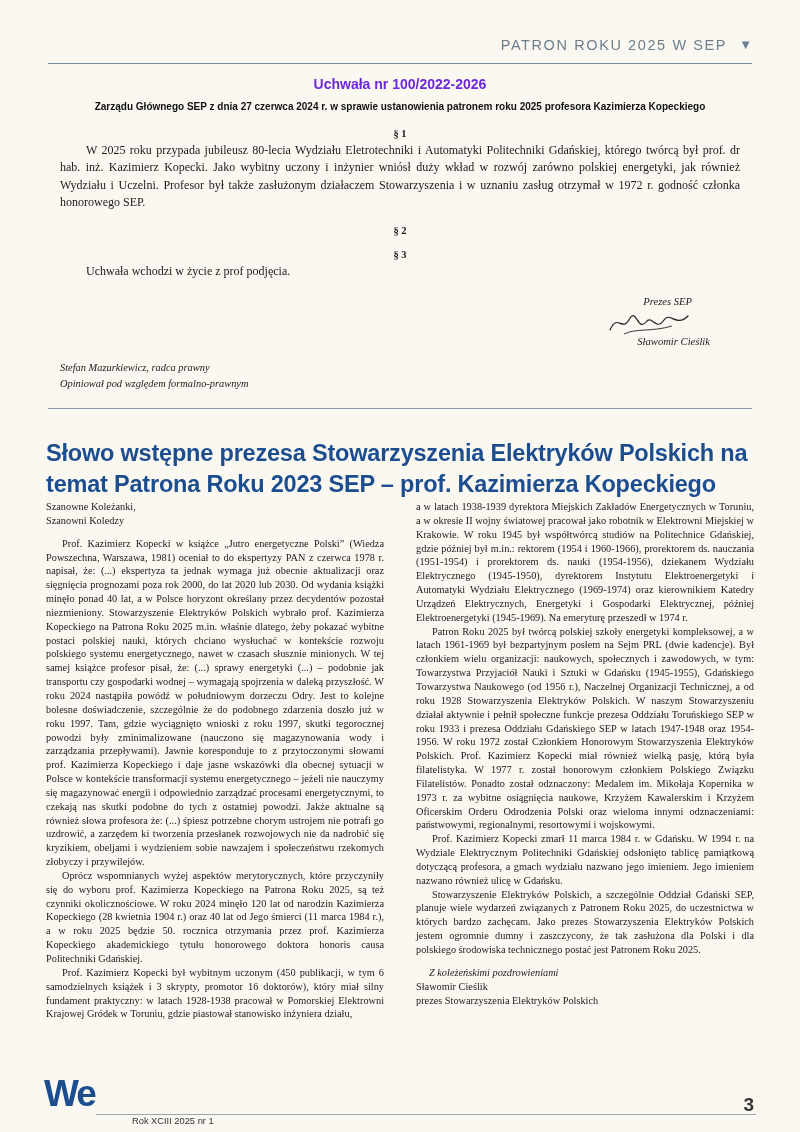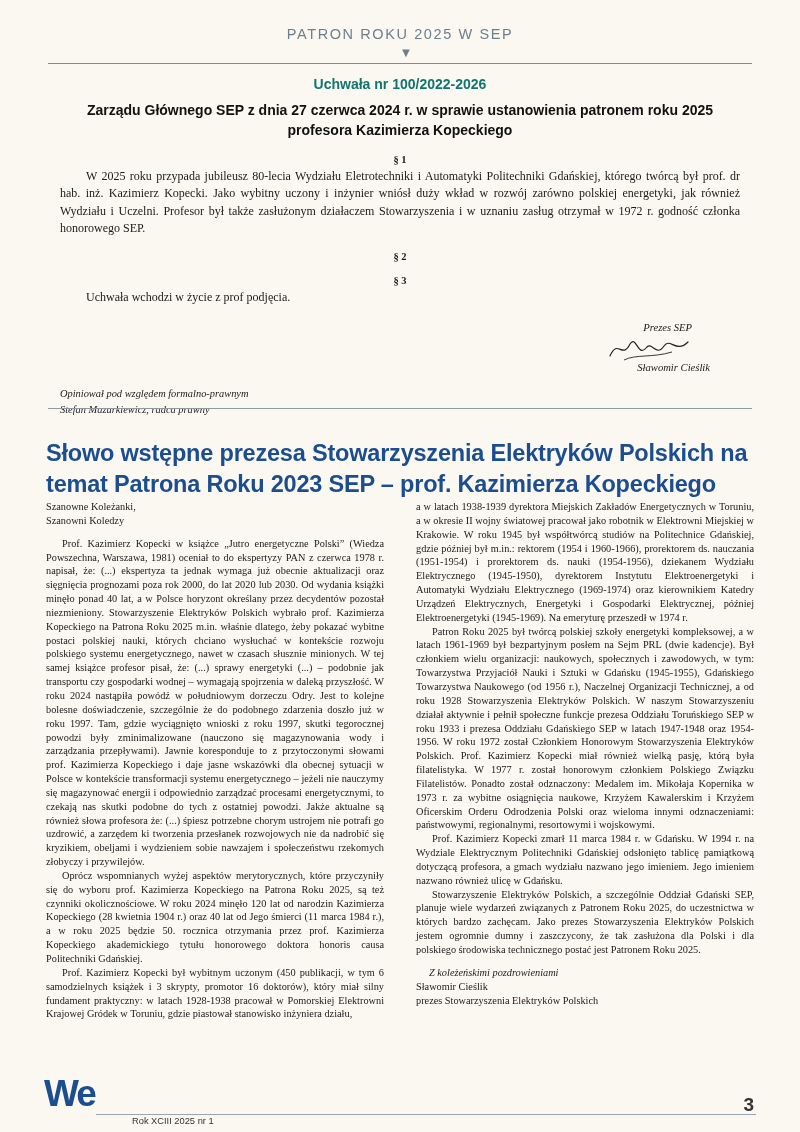--- a/index.html
+++ b/index.html
@@ -25,21 +25,20 @@
   .header {
     position: absolute;
     top: 30px;
     left: 48px;
     right: 48px;
     height: 34px;
     display: flex;
     align-items: center;
     justify-content: flex-end;
     border-bottom: 1.5px solid #7b8d99;
-    flex-direction: column;
   }
   .header-title {
     font-family: "Liberation Sans", sans-serif;
     font-size: 14.5px;
     letter-spacing: 1.6px;
     color: #6d7f8c;
     font-weight: 400;
     padding-bottom: 4px;
   }
   .header-caret {
@@ -55,28 +54,28 @@
     position: absolute;
     top: 76px;
     left: 60px;
     right: 60px;
   }
   .res-title {
     text-align: center;
     font-family: "Liberation Sans", sans-serif;
     font-weight: bold;
     font-size: 14px;
-    color: #0f766e;
+    color: #6d28d9;
     margin-bottom: 4px;
   }
   .res-sub {
     text-align: center;
     font-family: "Liberation Sans", sans-serif;
     font-weight: bold;
-    font-size: 14px;
+    font-size: 10px;
     line-height: 1.45;
     color: #111;
     margin: 8px 12px;
   }
   .para-mark {
     text-align: center;
     font-size: 10.5px;
     font-weight: bold;
     margin-top: 13px;
     margin-bottom: 3px;
@@ -241,22 +240,22 @@
     <div class="sign-area">
       <div class="sign-role">Prezes SEP</div>
       <svg class="sign-scribble" viewBox="0 0 86 30">
         <path d="M4 22 C 12 4, 16 26, 24 10 C 30 0, 32 24, 40 14 C 46 6, 50 24, 58 12 C 64 3, 70 20, 82 8" stroke="#222" stroke-width="1.2" fill="none" stroke-linecap="round"></path>
         <path d="M18 26 C 30 20, 46 24, 66 18" stroke="#222" stroke-width="0.9" fill="none"></path>
       </svg>
       <div class="sign-name">Sławomir Cieślik</div>
     </div>
 
     <div class="opinion">
+      <div>Stefan Mazurkiewicz, radca prawny</div>
       <div>Opiniował pod względem formalno-prawnym</div>
-      <div>Stefan Mazurkiewicz, radca prawny</div>
     </div>
   </div>
 
   <div class="divider"></div>
 
   <h1 class="article-title">Słowo wstępne prezesa Stowarzyszenia Elektryków Polskich na temat Patrona Roku 2023 SEP – prof. Kazimierza Kopeckiego</h1>
 
   <div class="columns">
     <div class="col">
       <p class="noindent salut">

